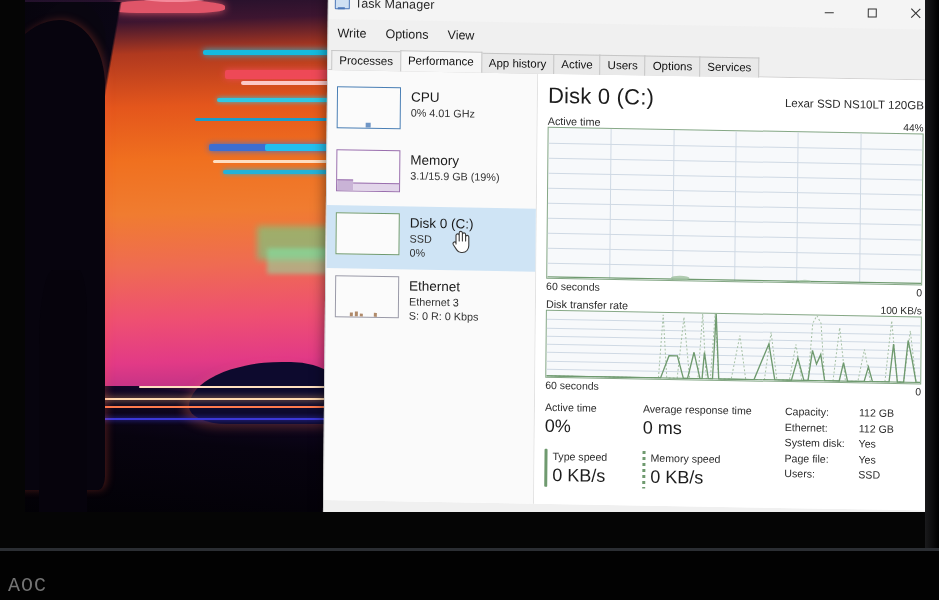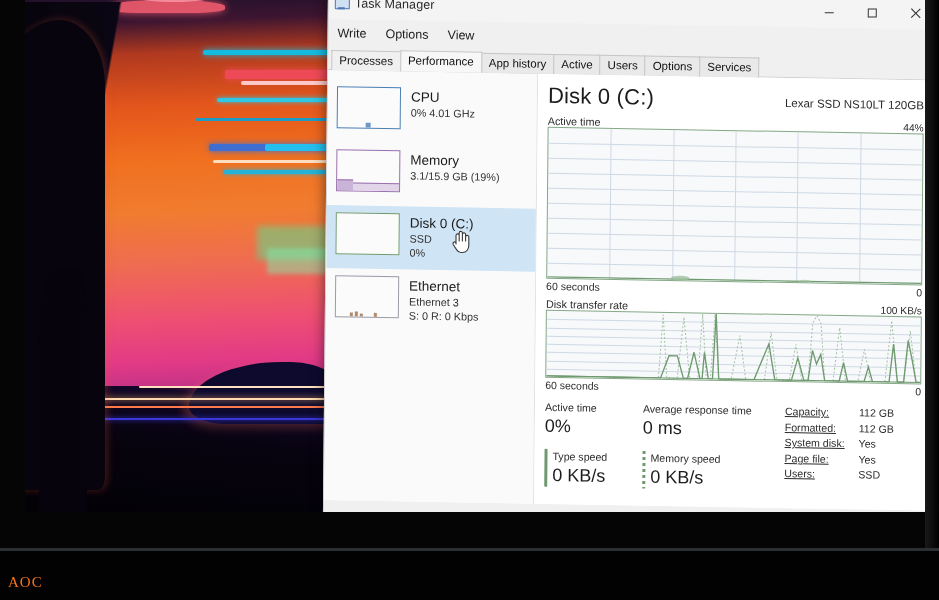--- a/index.html
+++ b/index.html
@@ -126,30 +126,30 @@
   .stat-col { width:98px; }
   .stat-col.wide { width:130px; }
   .stat-label { line-height:14px; }
   .stat-val { font-size:18px; color:#1c1c1c; line-height:24px; }
   .speed-row { margin-top:11px; display:flex; }
   .speed-item { display:flex; gap:5px; }
   .bar-solid { width:3px; background:#6f9a6f; border-radius:1px; }
   .bar-dotted { width:3px; background: repeating-linear-gradient(to bottom,#6f9a6f 0 3px, transparent 3px 6px); }
   #meta { margin-left:12px; font-size:10.6px; color:#2b2b2b; line-height:15.5px;}
   .meta-row { display:flex; }
-  .meta-k { width:74px;text-decoration:underline; }
+  .meta-k { width:74px; }
   .meta-v { }
 
   
   #cursor { position:absolute; left:425px; top:228px; width:22px; height:26px; z-index:40;}
   
   #bezel-right { position:absolute; left:925px; top:0; width:14px; height:600px; background:linear-gradient(90deg,#1a1a1c,#000); }
   #bezel-bottom { position:absolute; left:0; top:548px; width:939px; height:52px; background:#020202; }
   #bezel-bottom:after{content:"";position:absolute;left:0;top:0;width:939px;height:3px;background:#2b2e33;}
-  #logo { position:absolute; left:8px; top:574px; color:#f97316; font-size:15px; letter-spacing:1px; font-family:Liberation Serif, serif;}
+  #logo { position:absolute; left:8px; top:574px; color:#737373; font-size:20px; letter-spacing:1px; font-family:Liberation Mono, monospace;}
 </style>
 </head>
 <body>
 
 <div id="root">
 
   <div id="screen">
 
     <div id="wallpaper">
       <div class="streak" style="left:184px;top:56px;width:140px;height:5px;background:#08c6f0;box-shadow:0 0 6px #08c6f0;"></div>
@@ -355,21 +355,21 @@
                 </div>
               </div>
             </div>
 
             <div id="meta">
               <div class="meta-row">
                 <span class="meta-k">Capacity:</span>
                 <span class="meta-v">112 GB</span>
               </div>
               <div class="meta-row">
-                <span class="meta-k">Formatted:</span>
+                <span class="meta-k">Ethernet:</span>
                 <span class="meta-v">112 GB</span>
               </div>
               <div class="meta-row">
                 <span class="meta-k">System disk:</span>
                 <span class="meta-v">Yes</span>
               </div>
               <div class="meta-row">
                 <span class="meta-k">Page file:</span>
                 <span class="meta-v">Yes</span>
               </div>

